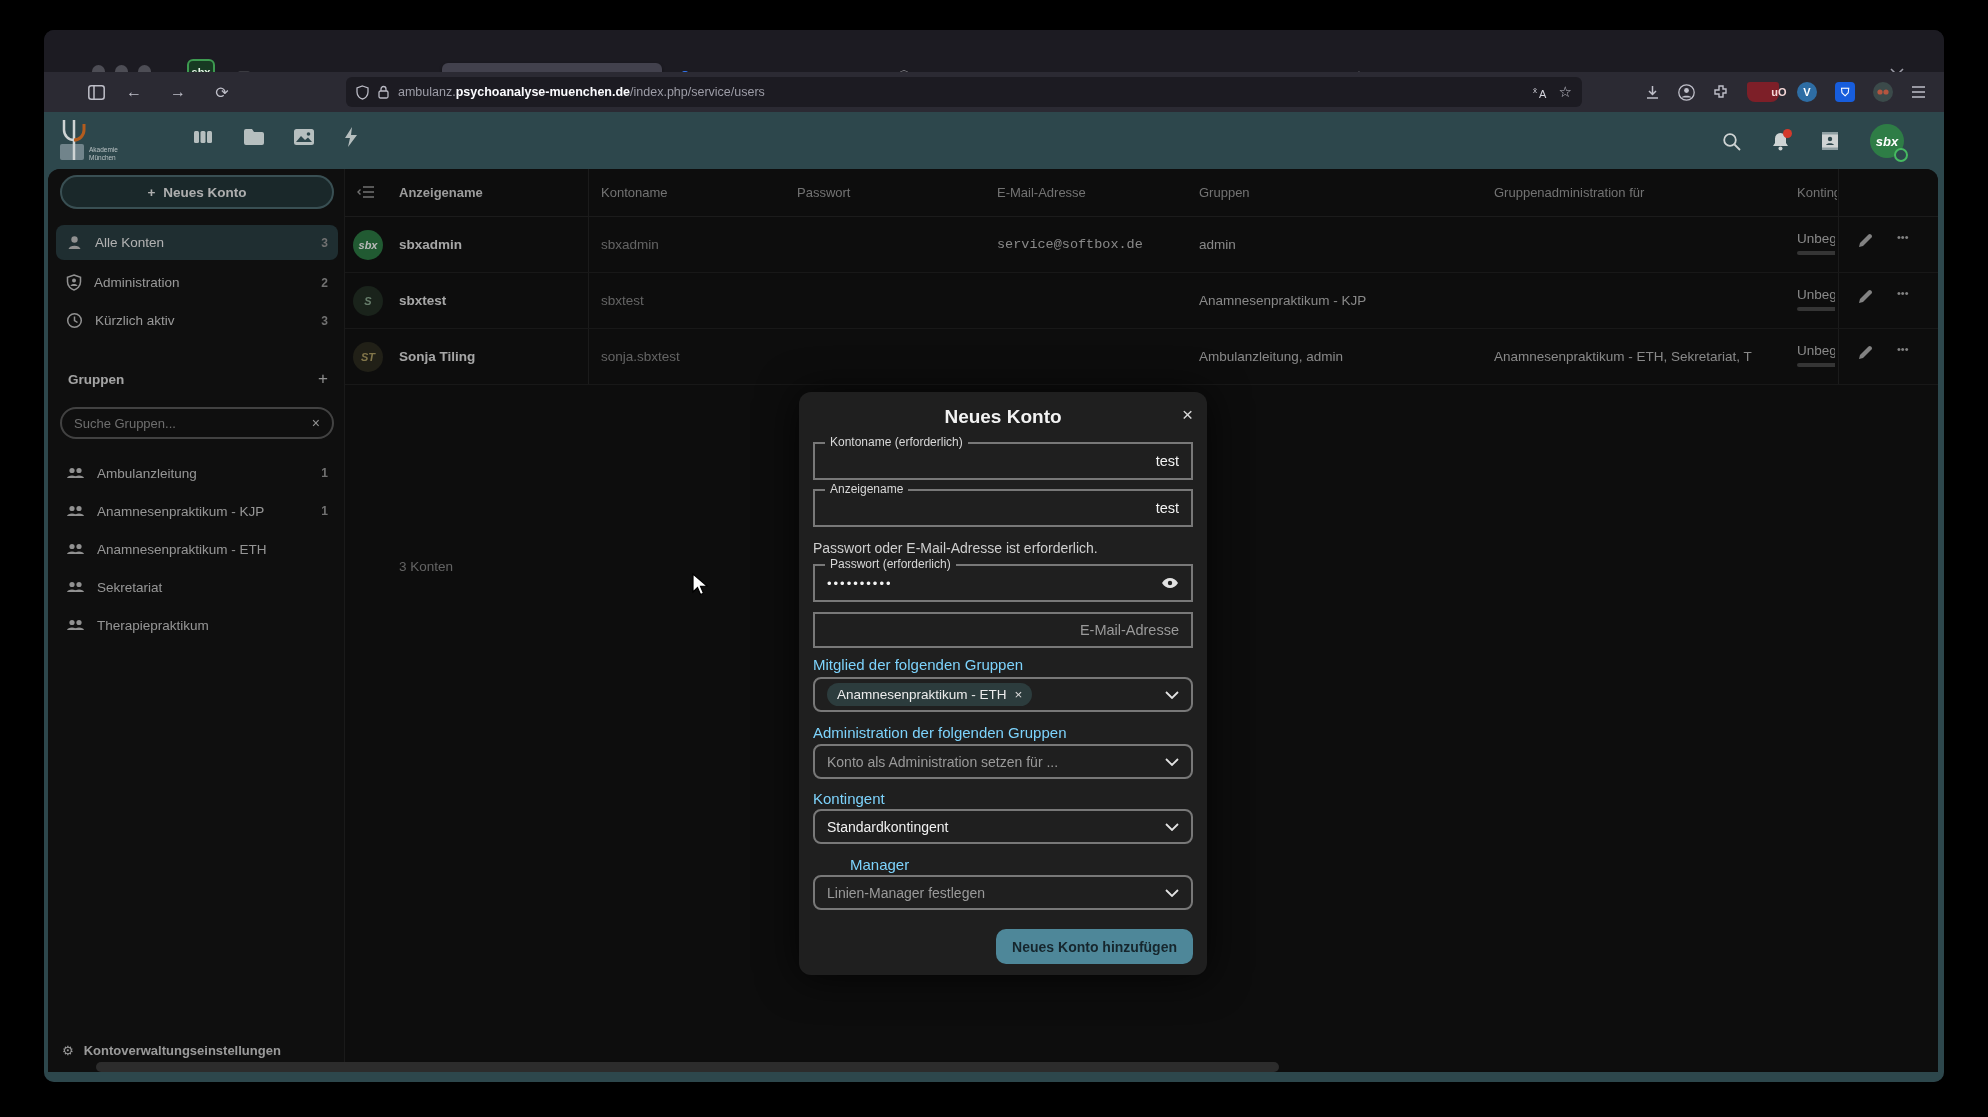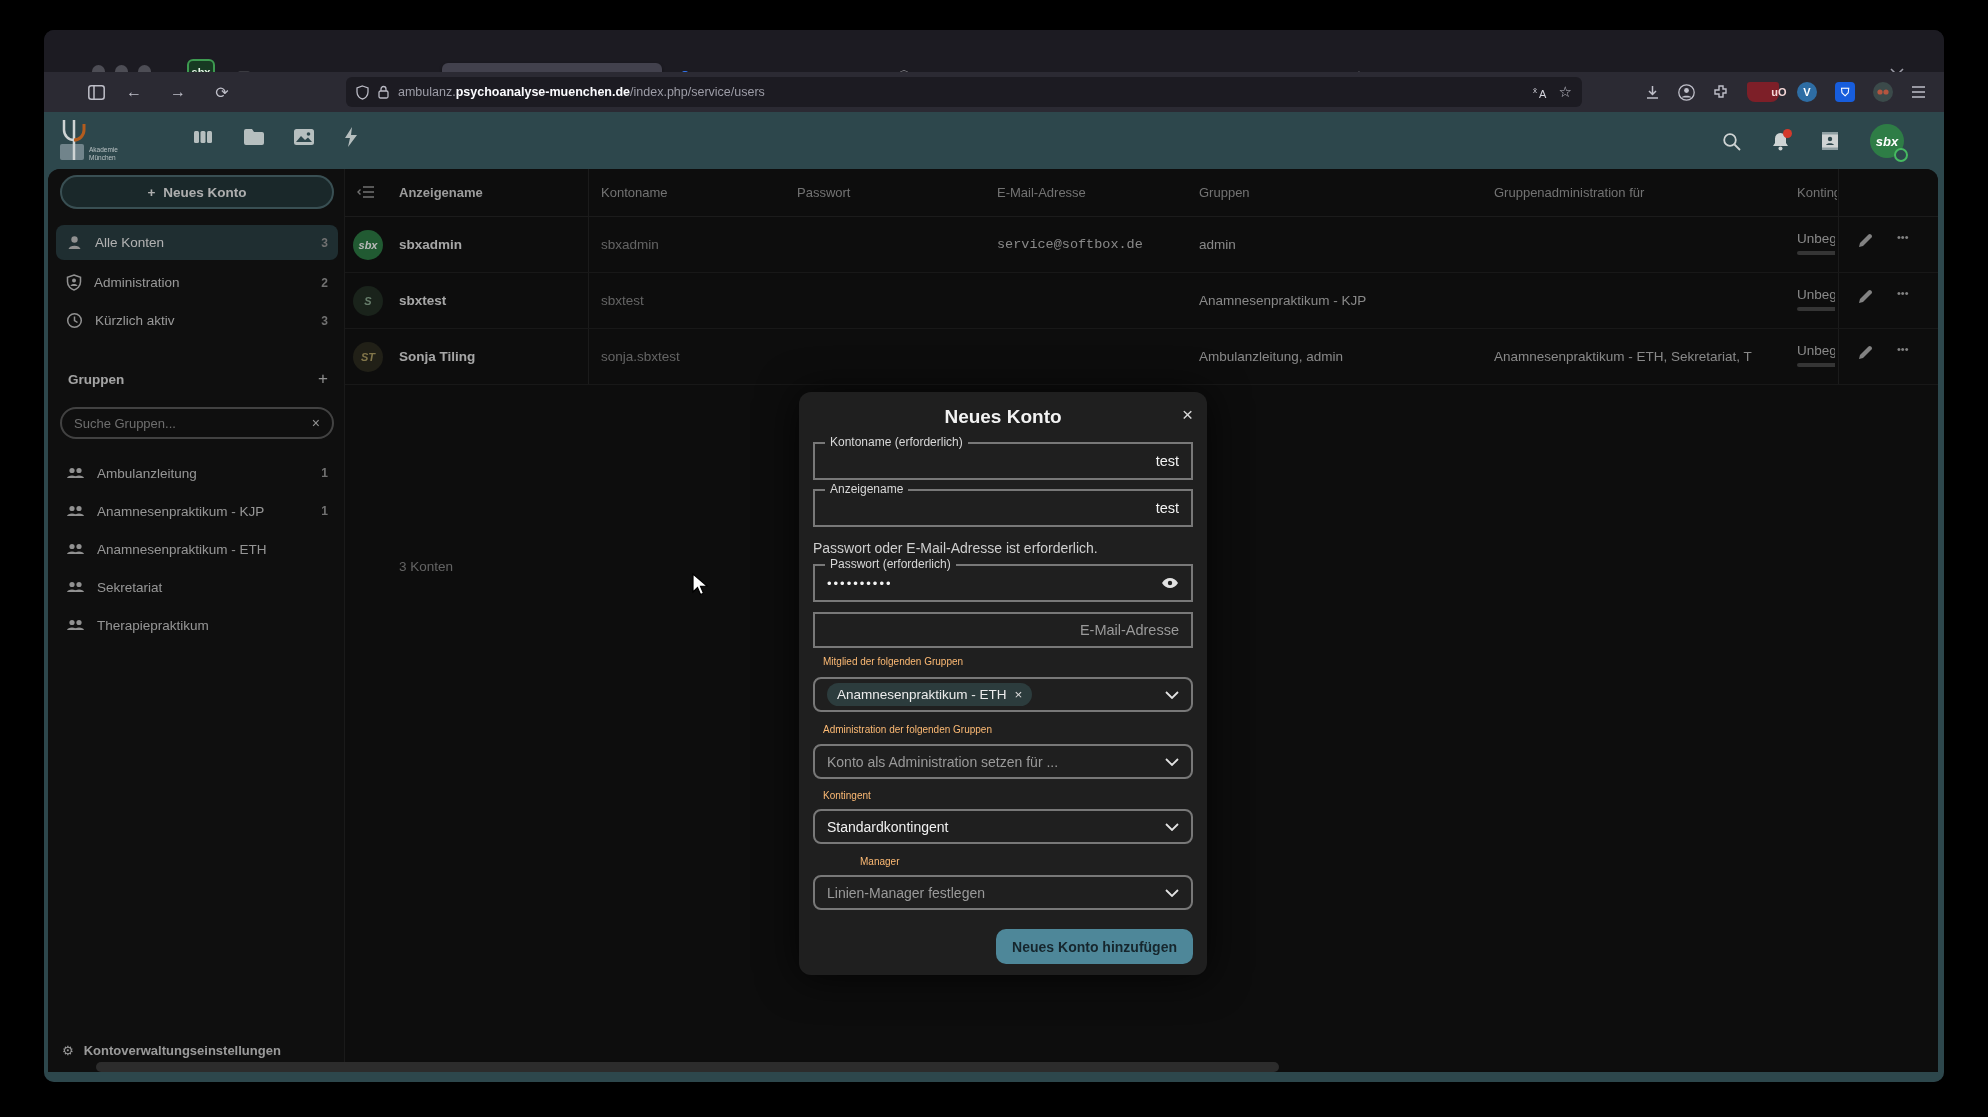--- a/index.html
+++ b/index.html
@@ -75,21 +75,21 @@
   .hscroll{position:absolute;left:48px;top:893px;width:1183px;height:10px;border-radius:5px;background:#3d3d3d;}
 
   
   .backdrop{position:absolute;left:0;top:0;width:100%;height:100%;background:rgba(0,0,0,.28);}
   .modal{position:absolute;left:751px;top:223px;width:408px;height:583px;background:#1f1f1f;border-radius:12px;box-shadow:0 2px 40px rgba(0,0,0,.75);}
   .m-title{position:absolute;left:0;top:14px;width:100%;text-align:center;color:#f2f2f2;font-size:19px;font-weight:bold;}
   .m-close{position:absolute;right:14px;top:12px;color:#d9d9d9;font-size:19px;}
   .nfield{position:absolute;left:14px;width:380px;border:2px solid #787878;border-radius:0;color:#f3f3f3;font-size:14.5px;display:flex;align-items:center;padding:0 12px;justify-content:flex-end;}
   .nfield .nlabel{position:absolute;top:-9px;left:10px;background:#1f1f1f;padding:0 5px;font-size:12px;color:#d8d8d8;}
   .m-hint{position:absolute;left:14px;color:#cfcfcf;font-size:14px;}
-  .m-label{position:absolute;left:24px;color:#fdba74;font-size:10px;}
+  .m-label{position:absolute;left:14px;color:#7dd3fc;font-size:15px;}
   .m-select{position:absolute;left:14px;width:380px;height:35px;border:2px solid #787878;border-radius:8px;display:flex;align-items:center;padding:0 12px;font-size:14px;color:#f1f1f1;}
   .m-select .ph{color:#9a9a9a;}
   .m-select .chev{margin-left:auto;}
   .chip{background:#2c3c3d;border-radius:14px;padding:4px 10px;display:flex;align-items:center;gap:8px;color:#ececec;font-size:13.5px;}
   .chip .x{color:#dcdcdc;}
   .m-submit{position:absolute;right:14px;top:537px;height:35px;padding:0 16px;border-radius:10px;background:var(--btn,#4e8799);color:#16262d;font-weight:bold;font-size:14px;display:flex;align-items:center;}
   .eye{margin-left:auto;}
   .pwdots{letter-spacing:2px;font-size:13px;}
   .cursor{position:absolute;left:644px;top:404px;}
   svg{display:block;}

